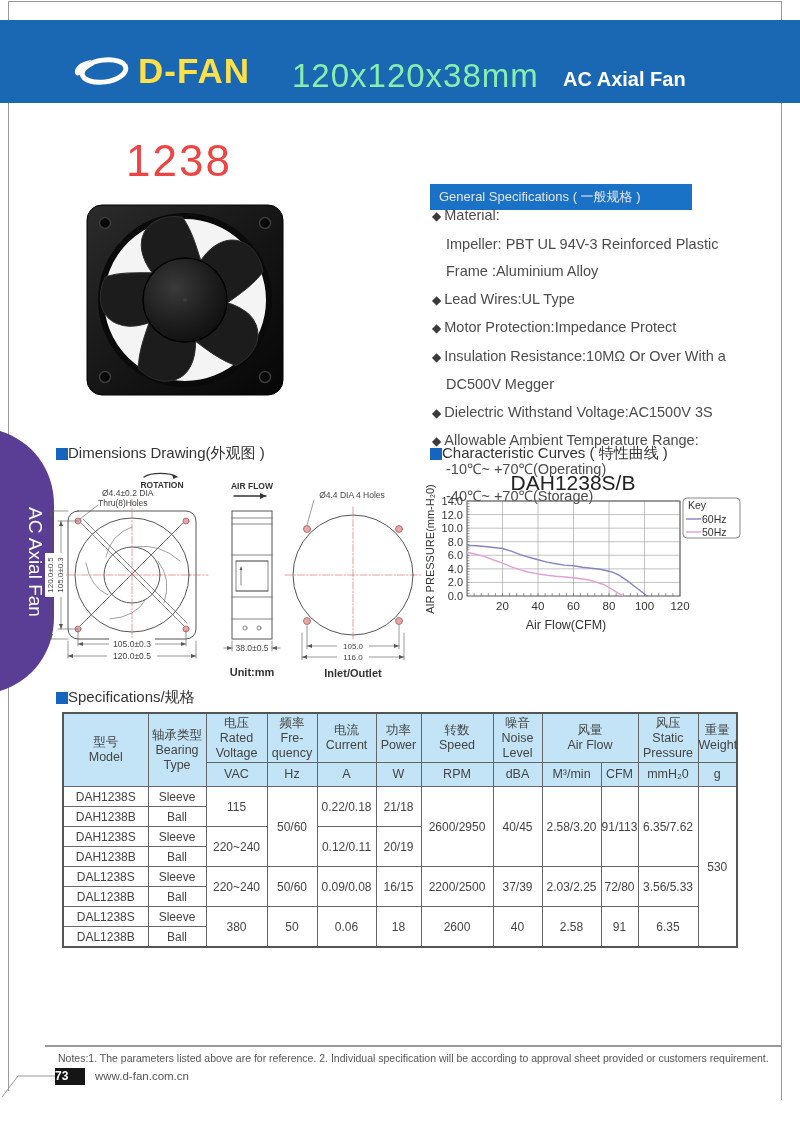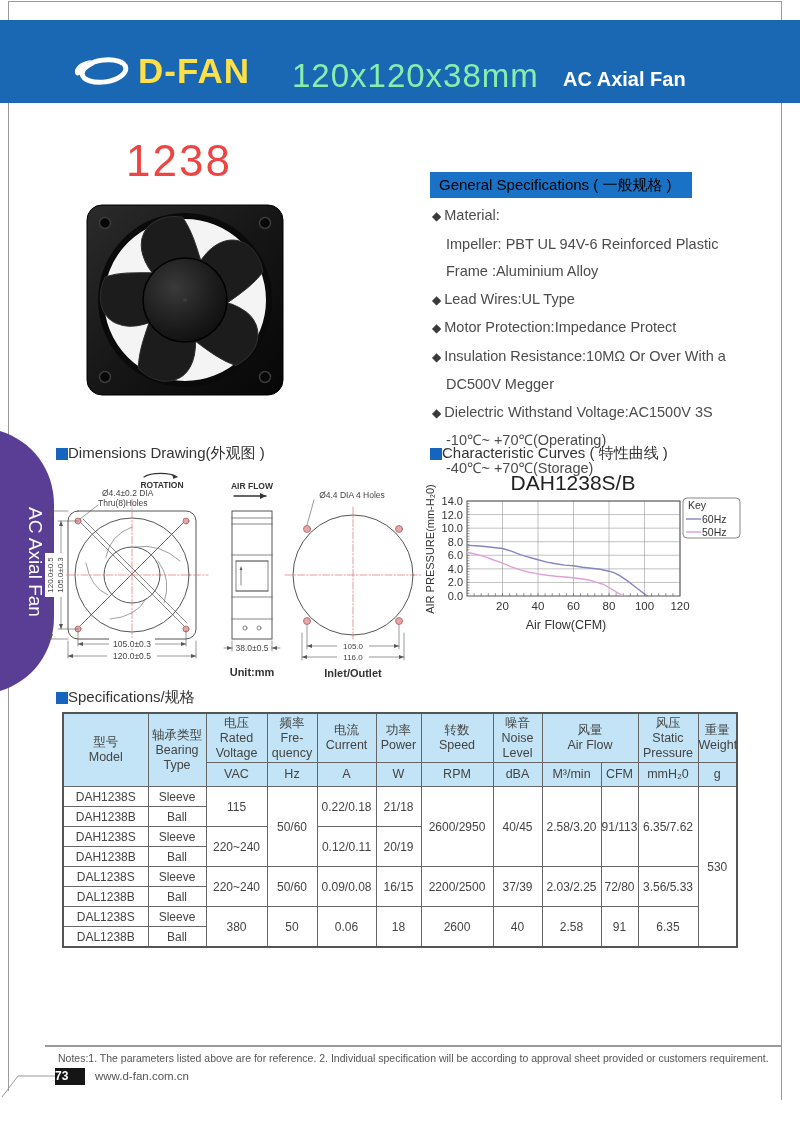--- a/index.html
+++ b/index.html
@@ -10,22 +10,22 @@
   .frame-line{position:absolute;background:#9a9a9a;}
   
   #header-bar{left:0;top:20px;width:800px;height:83px;background:#1a67b4;}
   #logo-wrap{left:70px;top:28px;height:46px;display:flex;align-items:center;}
   #logo-text{color:#fde047;font-size:35px;font-weight:bold;letter-spacing:1px;margin-left:4px;}
   #header-size{left:292px;top:37px;color:#86efac;font-size:33px;letter-spacing:1px;font-weight:400;}
   #header-sub{left:563px;top:48px;color:#fff;font-size:20px;font-weight:600;}
   
   #model-number{left:126px;top:136px;font-size:44px;color:#ef4444;letter-spacing:2px;}
   
-  #gs-bar{left:430px;top:172px;width:262px;height:26px;background:#1a72c6;color:#000000;
-          font-size:15px;line-height:26px;padding-left:9px;box-sizing:border-box;}
+  #gs-bar{left:430px;top:184px;width:262px;height:26px;background:#1a72c6;color:#e5e5e5;
+          font-size:13px;line-height:26px;padding-left:9px;box-sizing:border-box;}
   #gs-list{left:432px;top:202px;width:340px;font-size:14.5px;color:#4c4c4c;}
   .gs-item{line-height:27.5px;white-space:nowrap;}
   .gs-item .diamond{color:#3a3a3a;font-size:12px;margin-right:3px;}
   .gs-item.cont{padding-left:14px;}
   
   .section-title{font-size:15px;color:#333;display:flex;align-items:center;}
   .blue-square{width:12px;height:12px;background:#1565bf;display:inline-block;}
   
   #spec-table{border-collapse:collapse;table-layout:fixed;width:676px;}
   #spec-table td,#spec-table th{border:1px solid #666;text-align:center;vertical-align:middle;
@@ -100,27 +100,28 @@
     </g>
     <circle cx="23" cy="25" r="5.5" fill="#070707" stroke="#3c3c3c" stroke-width="1.5"></circle>
     <circle cx="183" cy="25" r="5.5" fill="#070707" stroke="#3c3c3c" stroke-width="1.5"></circle>
     <circle cx="23" cy="179" r="5.5" fill="#070707" stroke="#3c3c3c" stroke-width="1.5"></circle>
     <circle cx="183" cy="179" r="5.5" fill="#070707" stroke="#3c3c3c" stroke-width="1.5"></circle>
   </svg>
 
   <div id="gs-bar" class="abs">General Specifications ( 一般规格 )</div>
   <div id="gs-list" class="abs">
       <div class="gs-item"><span class="diamond">◆</span>Material:</div>
-      <div class="gs-item cont">Impeller: PBT UL 94V-6 Reinforced Plastic</div>
+      <div class="gs-item cont">Impeller: PBT UL 94V-3 Reinforced Plastic</div>
       <div class="gs-item cont">Frame :Aluminium Alloy</div>
       <div class="gs-item"><span class="diamond">◆</span>Lead Wires:UL Type</div>
       <div class="gs-item"><span class="diamond">◆</span>Motor Protection:Impedance Protect</div>
       <div class="gs-item"><span class="diamond">◆</span>Insulation Resistance:10MΩ Or Over With a</div>
       <div class="gs-item cont">DC500V Megger</div>
       <div class="gs-item"><span class="diamond">◆</span>Dielectric Withstand Voltage:AC1500V 3S</div>
+      <div class="gs-item"><span class="diamond">◆</span>Allowable Ambient Temperature Range:</div>
       <div class="gs-item cont">-10℃~ +70℃(Operating)</div>
       <div class="gs-item cont">-40℃~ +70℃(Storage)</div>
     </div>
 
   <svg class="abs" style="left:0;top:425px;" width="60" height="270" viewBox="0 0 60 270">
     <path d="M0,6 C32,16 54,44 54,80 L54,192 C54,228 32,256 0,266 Z" fill="#5a3e95"></path>
     <text x="29" y="137" transform="rotate(90 29 137)" text-anchor="middle" fill="#fff" font-size="19">AC Axial Fan</text>
   </svg>
 
   <div class="section-title abs" style="left:56px;top:444px;">

